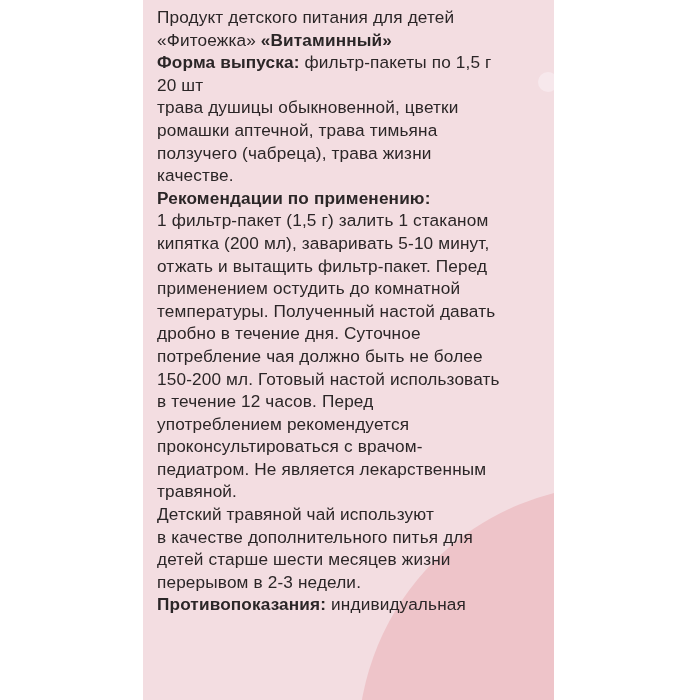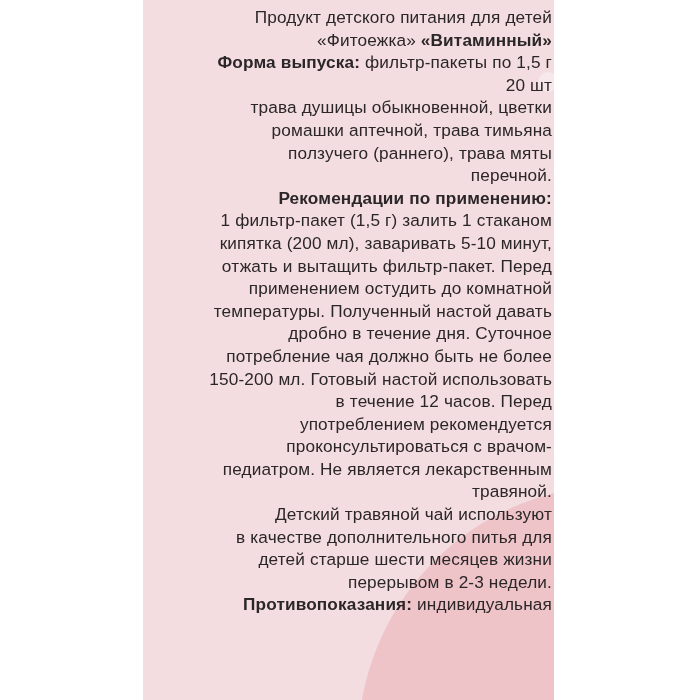--- a/index.html
+++ b/index.html
@@ -44,21 +44,20 @@
       width: 395px;
       font-family: "Liberation Sans", sans-serif;
       font-size: 17.2px;
       line-height: 22.6px;
       color: #2b2627;
       letter-spacing: 0.15px;
     }
     .line {
       display: block;
       white-space: nowrap;
-      text-align: right;
     }
     .b {
       font-weight: bold;
     }
   </style>
 </head>
 <body>
 
 <div class="card">
   <div class="blob"></div>
@@ -73,22 +72,22 @@
     </span>
 
     <span class="line">
       <span class="b">Форма выпуска:</span>
       <span>фильтр-пакеты по 1,5 г</span>
     </span>
     <span class="line">20 шт</span>
 
     <span class="line">трава душицы обыкновенной, цветки</span>
     <span class="line">ромашки аптечной, трава тимьяна</span>
-    <span class="line">ползучего (раннего), трава мяты</span>
-    <span class="line">перечной.</span>
+    <span class="line">ползучего (чабреца), трава жизни</span>
+    <span class="line">качестве.</span>
 
     <span class="line b">Рекомендации по применению:</span>
     <span class="line">1 фильтр-пакет (1,5 г) залить 1 стаканом</span>
     <span class="line">кипятка (200 мл), заваривать 5-10 минут,</span>
     <span class="line">отжать и вытащить фильтр-пакет. Перед</span>
     <span class="line">применением остудить до комнатной</span>
     <span class="line">температуры. Полученный настой давать</span>
     <span class="line">дробно в течение дня. Суточное</span>
     <span class="line">потребление чая должно быть не более</span>
     <span class="line">150-200 мл. Готовый настой использовать</span>

